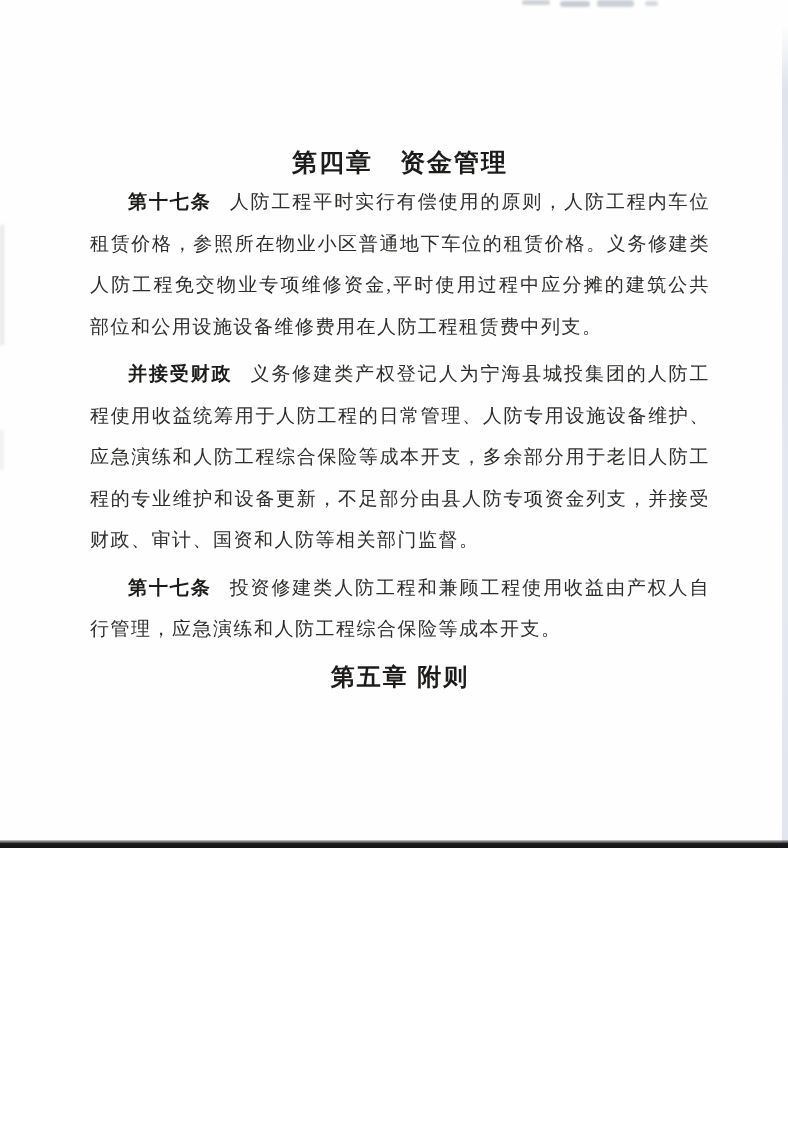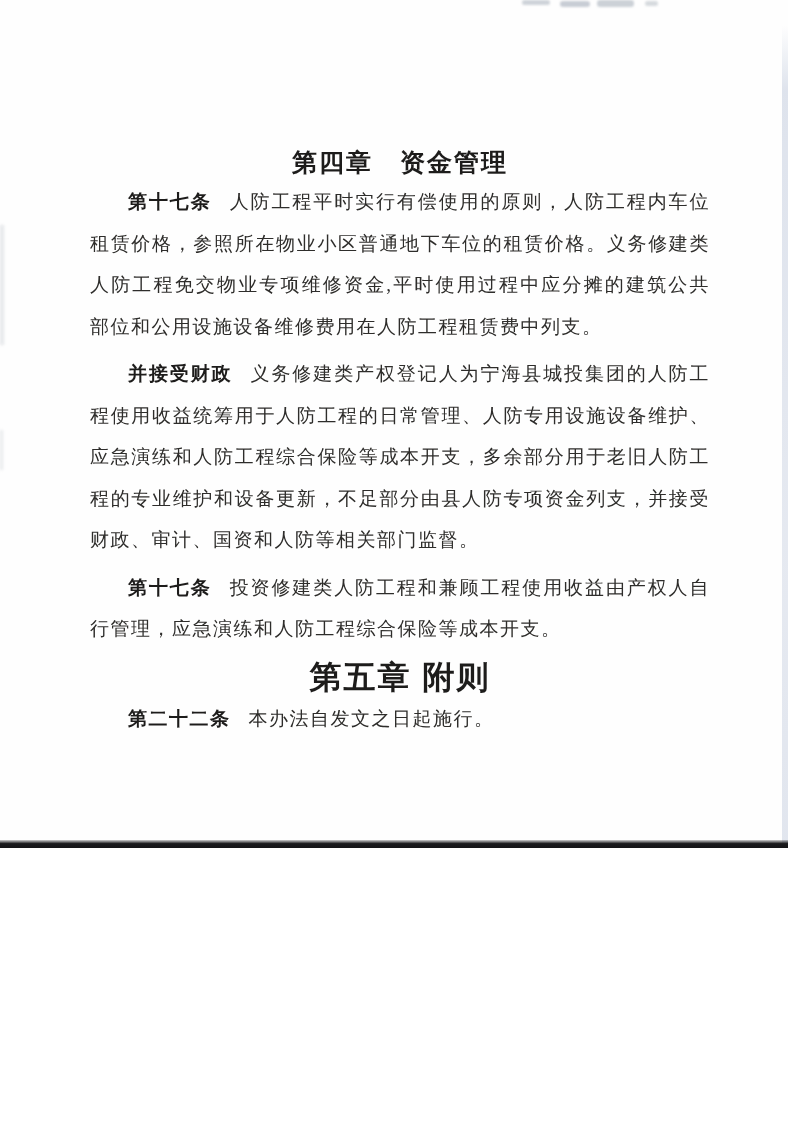--- a/index.html
+++ b/index.html
@@ -25,21 +25,21 @@
     margin: 0;
     text-align: center;
     font-family: "Liberation Sans", sans-serif;
     font-weight: 700;
     color: #1d1c1b;
     font-size: 25px;
     line-height: 34px;
     letter-spacing: 2px;
   }
   .chapter-4 { margin-top: 145px; }
-  .chapter-5 { margin-top: 10px; font-size: 32px; text-align: center; }
+  .chapter-5 { margin-top: 10px; font-size: 24px; text-align: center; }
   .article {
     margin: 5px;
     text-indent: 2em;
     text-align: justify;
     font-size: 19px;
     line-height: 41.5px;
     letter-spacing: 1.5px;
     color: #2e2d2b;
   }
   .a17 { margin-top: 2px; }
@@ -115,21 +115,20 @@
     <p class="article a17"><b class="article-label">第十七条</b><span>人防工程平时实行有偿使用的原则，人防工程内车位租赁价格，参照所在物业小区普通地下车位的租赁价格。义务修建类人防工程免交物业专项维修资金,平时使用过程中应分摊的建筑公共部位和公用设施设备维修费用在人防工程租赁费中列支。</span></p>
 
     <p class="article a18"><b class="article-label">并接受财政</b><span>义务修建类产权登记人为宁海县城投集团的人防工程使用收益统筹用于人防工程的日常管理、人防专用设施设备维护、应急演练和人防工程综合保险等成本开支，多余部分用于老旧人防工程的专业维护和设备更新，不足部分由县人防专项资金列支，并接受财政、审计、国资和人防等相关部门监督。</span></p>
 
     <p class="article a19"><b class="article-label">第十七条</b><span>投资修建类人防工程和兼顾工程使用收益由产权人自行管理，应急演练和人防工程综合保险等成本开支。</span></p>
 
     <h2 class="chapter chapter-5">第五章 附则</h2>
 
 
 
-    <p class="article a22"><b class="article-label">第二十二条</b><span>本办法自发文之日起施行。</span></p>
 
   </div>
 
   <div class="page-number">6</div>
 
   <div class="artifact bottom-band"></div>
 
 </div>
 
 </body></html>

